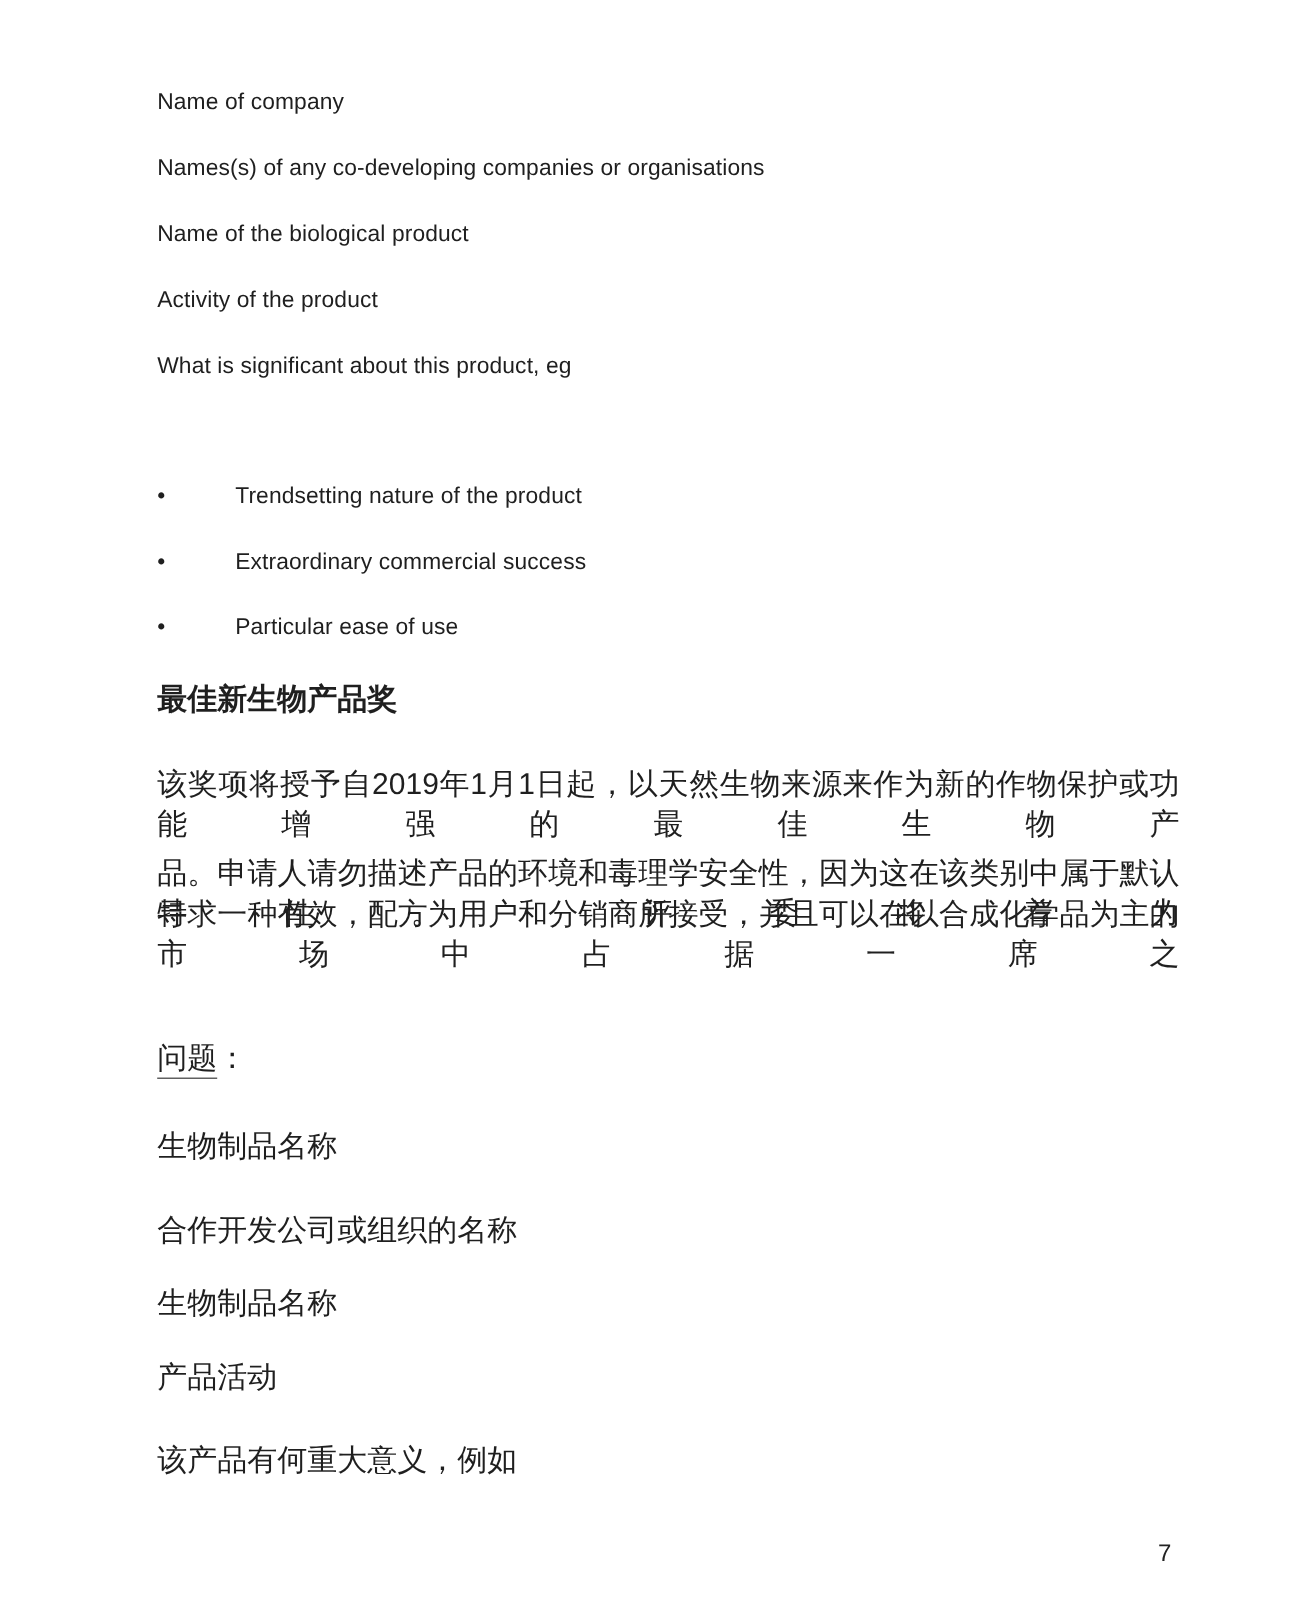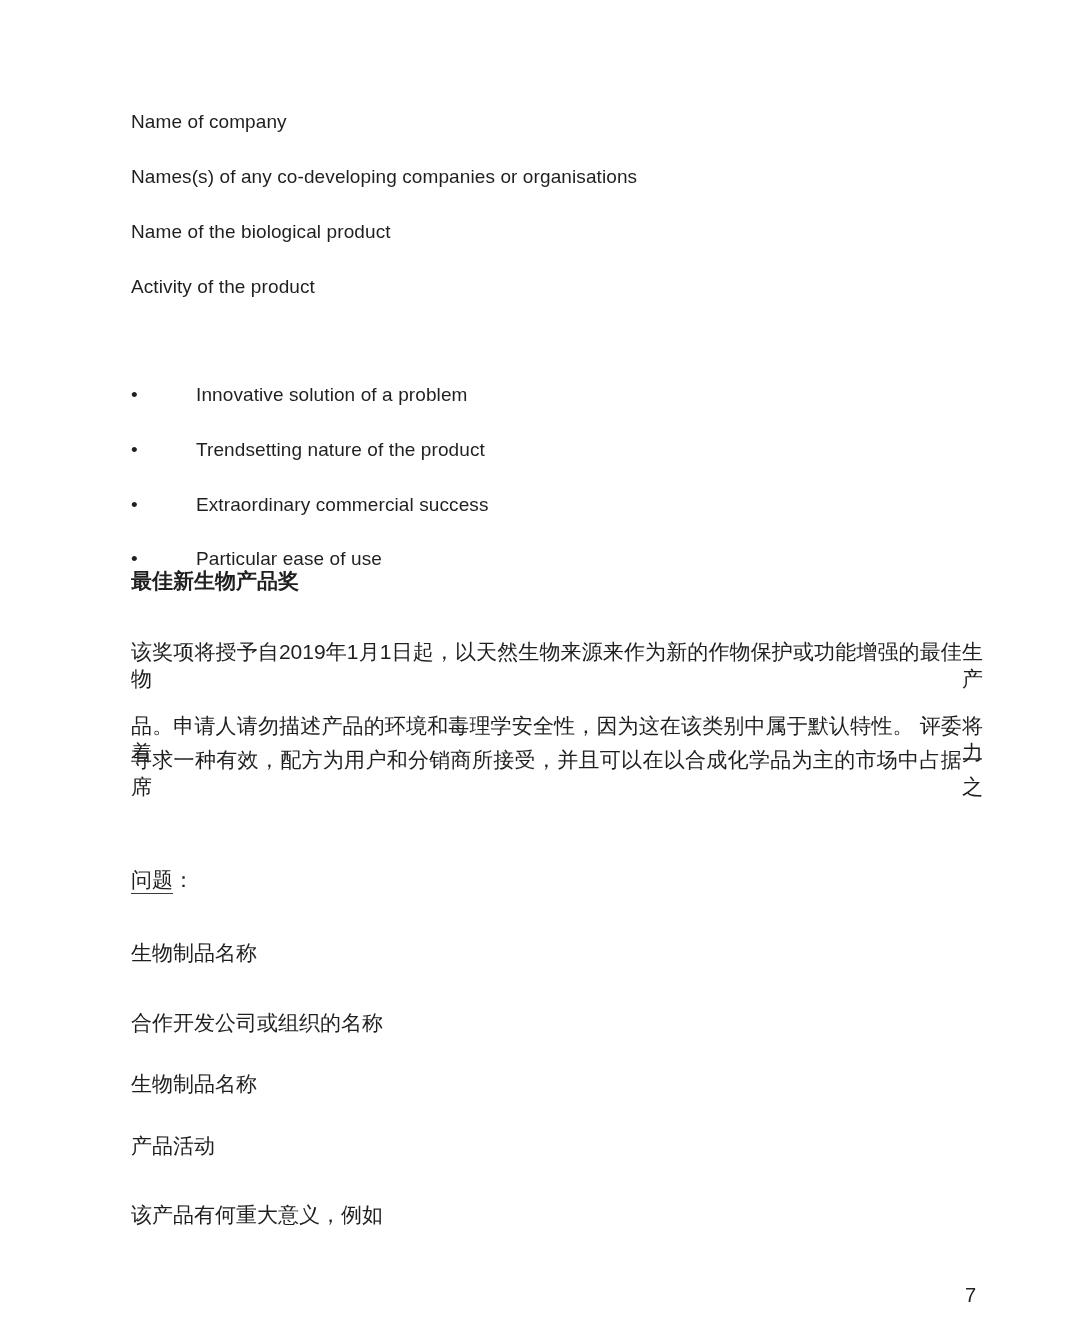--- a/index.html
+++ b/index.html
@@ -21,25 +21,24 @@
   .line {
     position: absolute;
     left: 131px;
     white-space: nowrap;
   }
 
   .en {
     font-size: 19px;
     line-height: 1.15;
     letter-spacing: 0.1px;
-    margin-top: 36px;
   }
 
   .cn {
-    font-size: 21px;
+    font-size: 25px;
     line-height: 1.3;
   }
 
   .cn-heading {
     font-weight: bold;
   }
 
   .bullet-row .bullet {
     display: inline-block;
     width: 65px;
@@ -76,24 +75,22 @@
 <div class="page">
 
   <div class="line en" style="top:75px">Name of company</div>
 
   <div class="line en" style="top:130px">Names(s) of any co-developing companies or organisations</div>
 
   <div class="line en" style="top:185px">Name of the biological product</div>
 
   <div class="line en" style="top:240px">Activity of the product</div>
 
+  <div class="line en" style="top:295px">What is significant about this product, eg</div>
 
-  <div class="line en bullet-row" style="top:348px">
-    <span class="bullet">•</span><span>Innovative solution of a problem</span>
-  </div>
 
   <div class="line en bullet-row" style="top:403px">
     <span class="bullet">•</span><span>Trendsetting nature of the product</span>
   </div>
 
   <div class="line en bullet-row" style="top:458px">
     <span class="bullet">•</span><span>Extraordinary commercial success</span>
   </div>
 
   <div class="line en bullet-row" style="top:512px">

